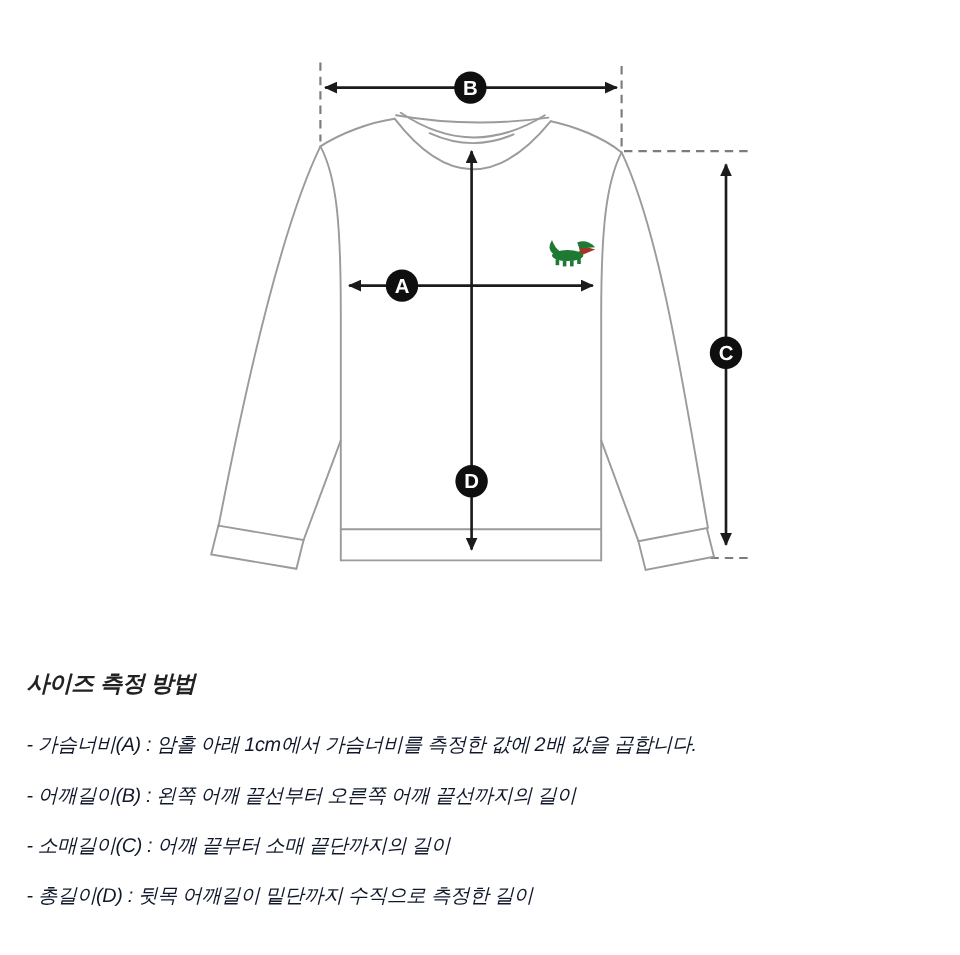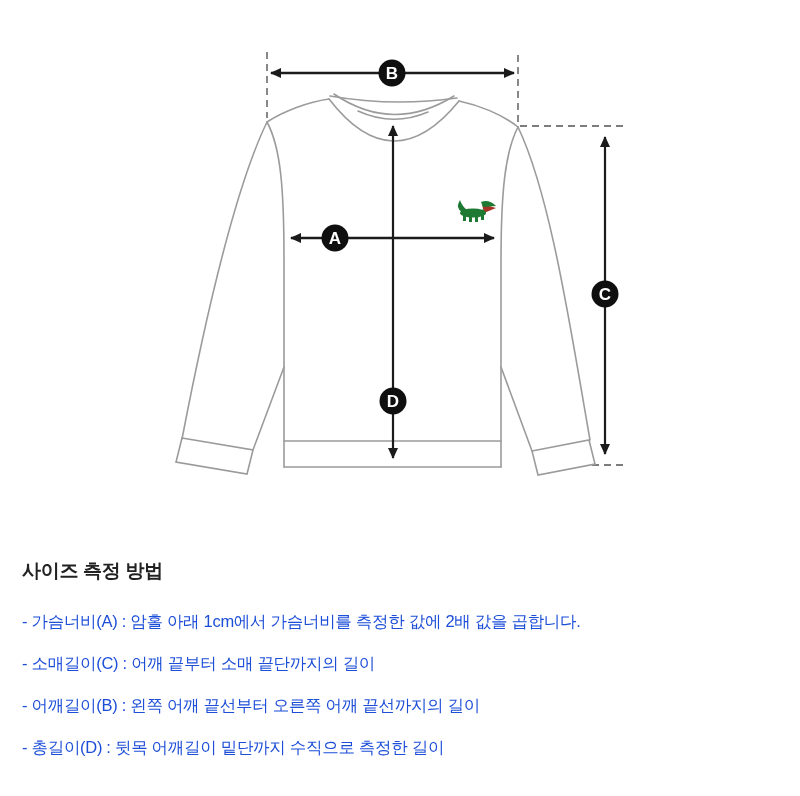--- a/index.html
+++ b/index.html
@@ -21,30 +21,30 @@
   .badge-circle { fill: #0f0f0f; stroke: none; }
   .badge-letter {
     fill: #ffffff;
     font-family: "Liberation Sans", "DejaVu Sans", sans-serif;
     font-size: 17px; font-weight: bold;
     text-anchor: middle;
   }
   .croc-green { fill: #1e7a33; stroke: none; }
   .croc-red { fill: #a93226; stroke: none; }
   .text-block {
-    position: absolute; left: 22px; top: 556px; width: 760px;
+    position: absolute; left: 22px; top: 556px; width: 760px; font-style: italic;
   }
   .text-heading {
     font-size: 19px; font-weight: bold; color: #222222;
     height: 30px; line-height: 30px;
     margin-bottom: 14px;
     letter-spacing: -0.3px;
   }
   .text-item {
-    font-size: 16.5px; color: #1d4ed8;
+    font-size: 16.5px; color: #0f172a;
     height: 42px; line-height: 42px;
     white-space: nowrap;
     letter-spacing: -0.3px;
   }
 </style>
 </head>
 <body>
 
 <div class="diagram-wrap">
   <svg width="800" height="530" viewBox="0 0 800 530">
@@ -117,16 +117,16 @@
 
       <circle class="badge-circle" cx="393" cy="401" r="13.5"></circle>
       <text class="badge-letter" x="393" y="407">D</text>
     </g>
   </svg>
 </div>
 
 <div class="text-block">
   <div class="text-heading">사이즈 측정 방법</div>
   <div class="text-item">- 가슴너비(A) : 암홀 아래 1cm에서 가슴너비를 측정한 값에 2배 값을 곱합니다.</div>
+  <div class="text-item">- 어깨길이(B) : 왼쪽 어깨 끝선부터 오른쪽 어깨 끝선까지의 길이</div>
   <div class="text-item">- 소매길이(C) : 어깨 끝부터 소매 끝단까지의 길이</div>
-  <div class="text-item">- 어깨길이(B) : 왼쪽 어깨 끝선부터 오른쪽 어깨 끝선까지의 길이</div>
   <div class="text-item">- 총길이(D) : 뒷목 어깨길이 밑단까지 수직으로 측정한 길이</div>
 </div>
 
 </body></html>

